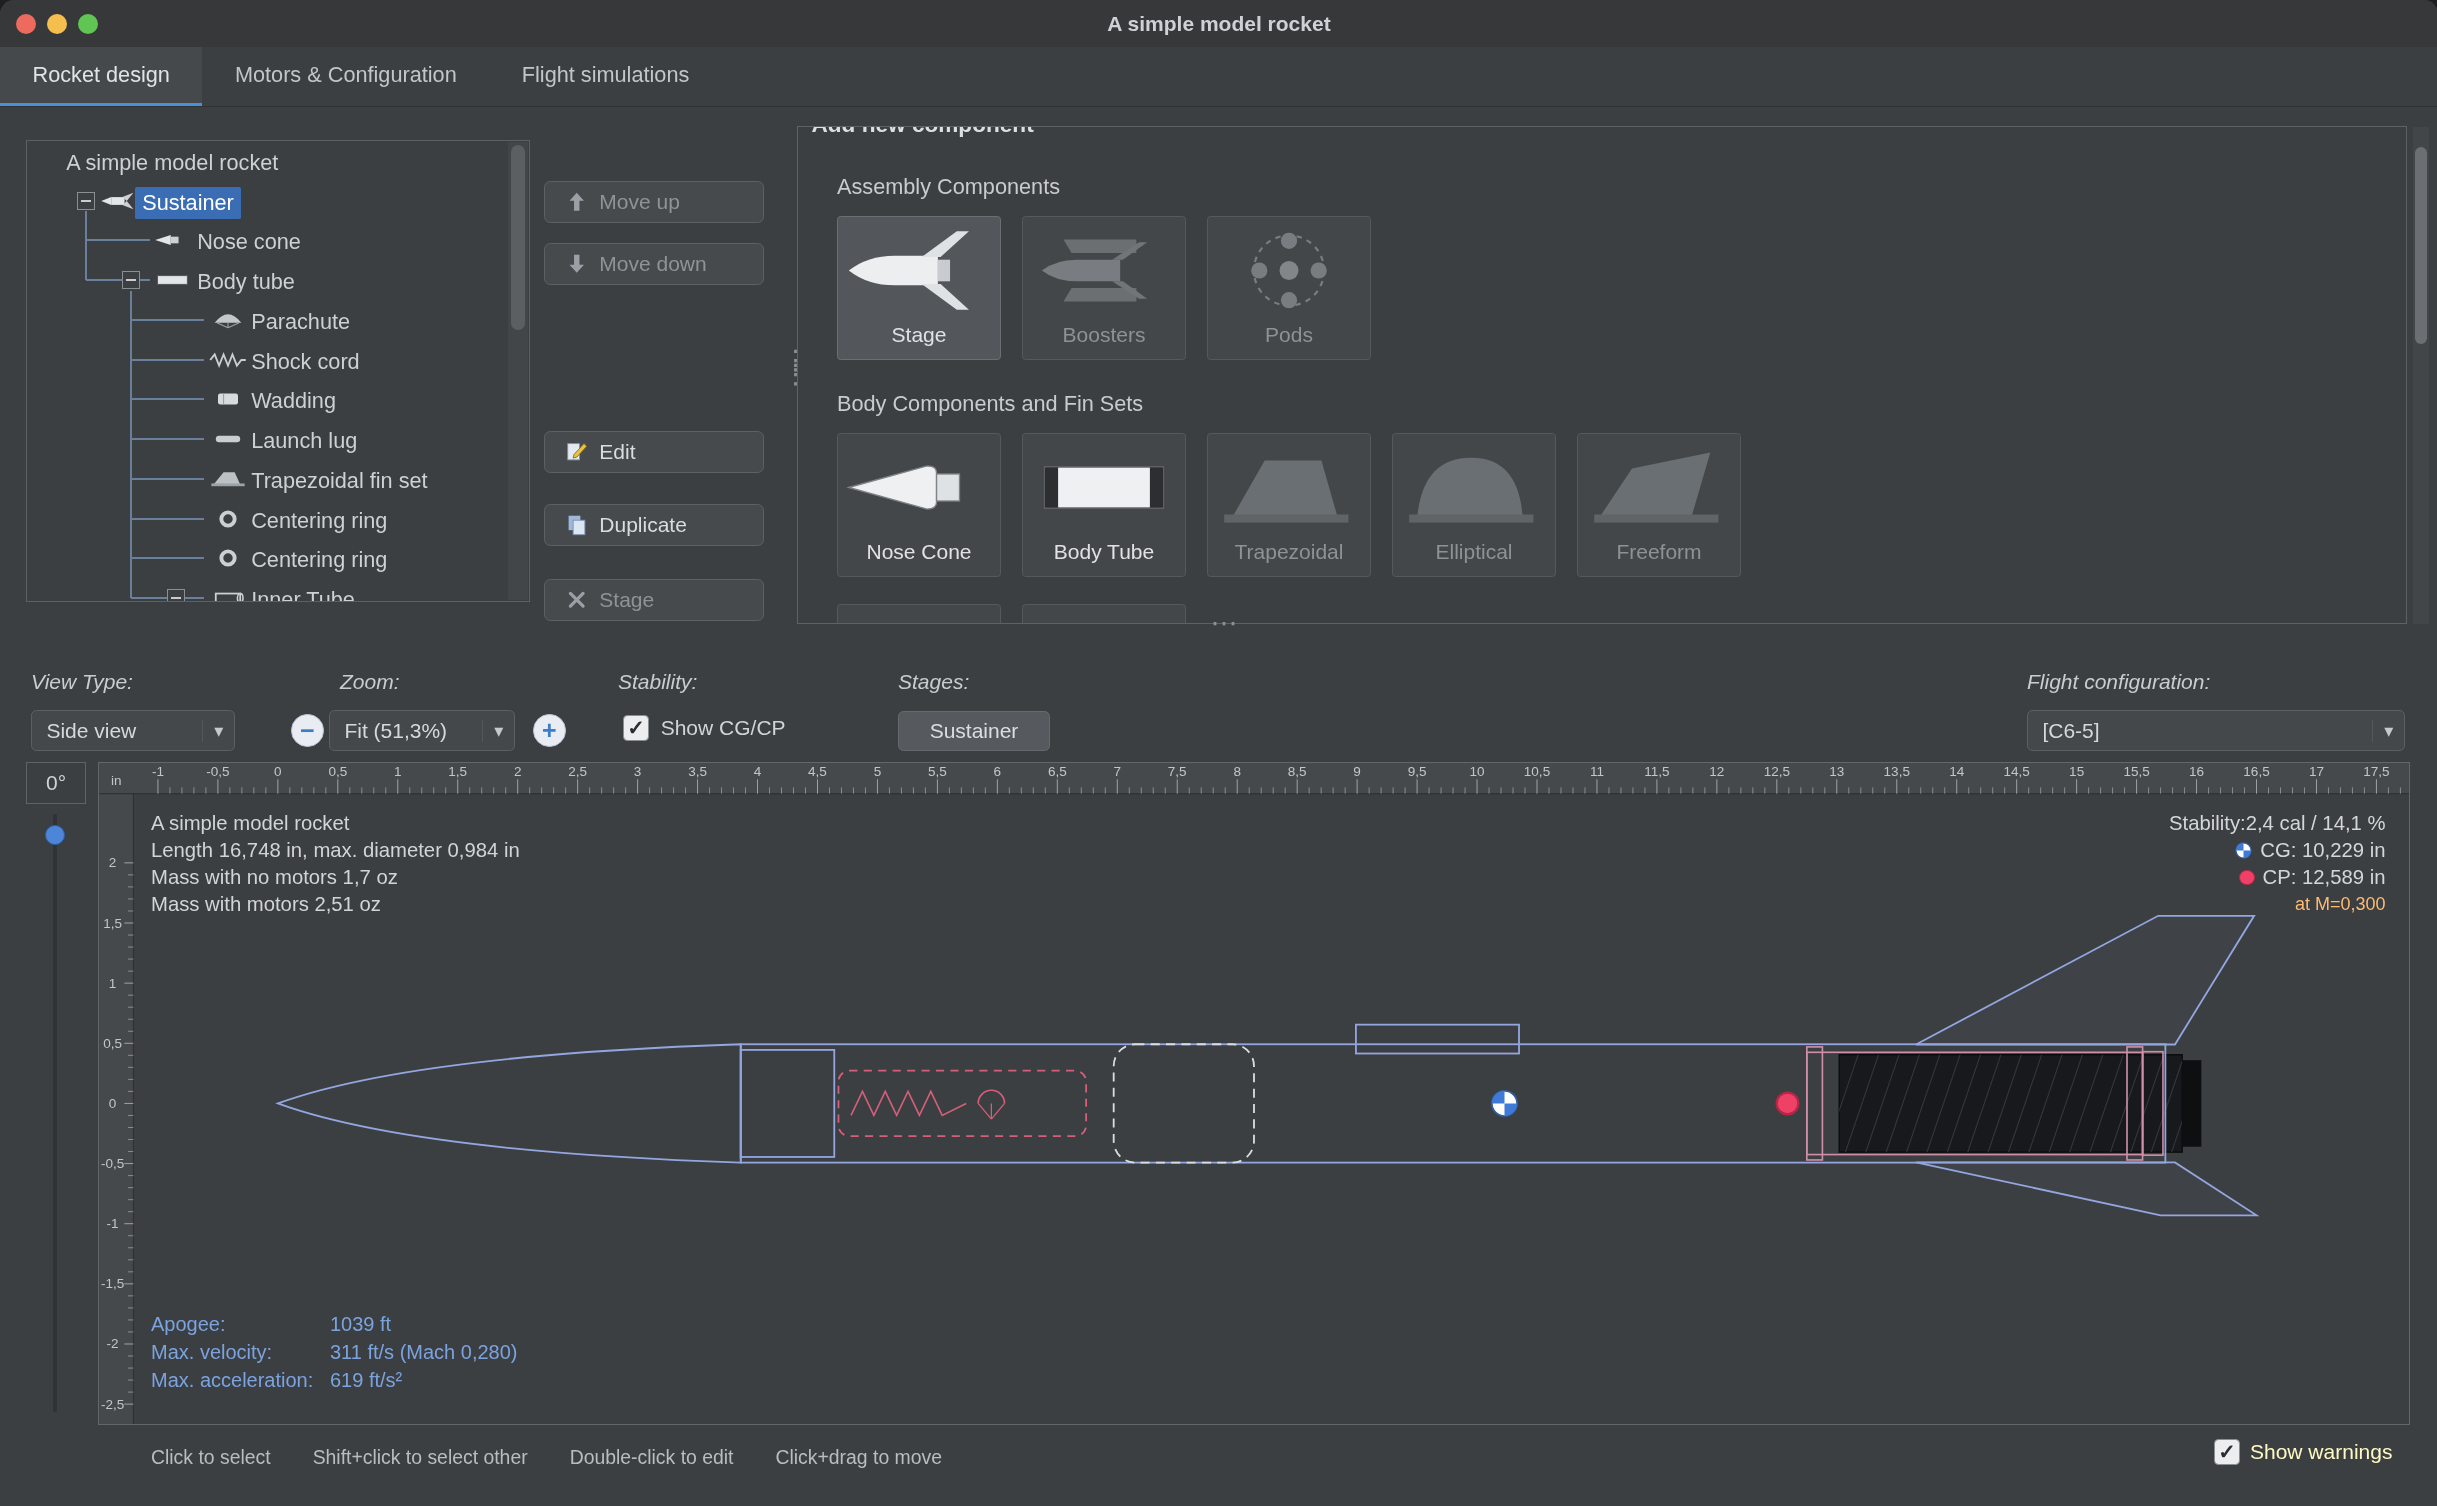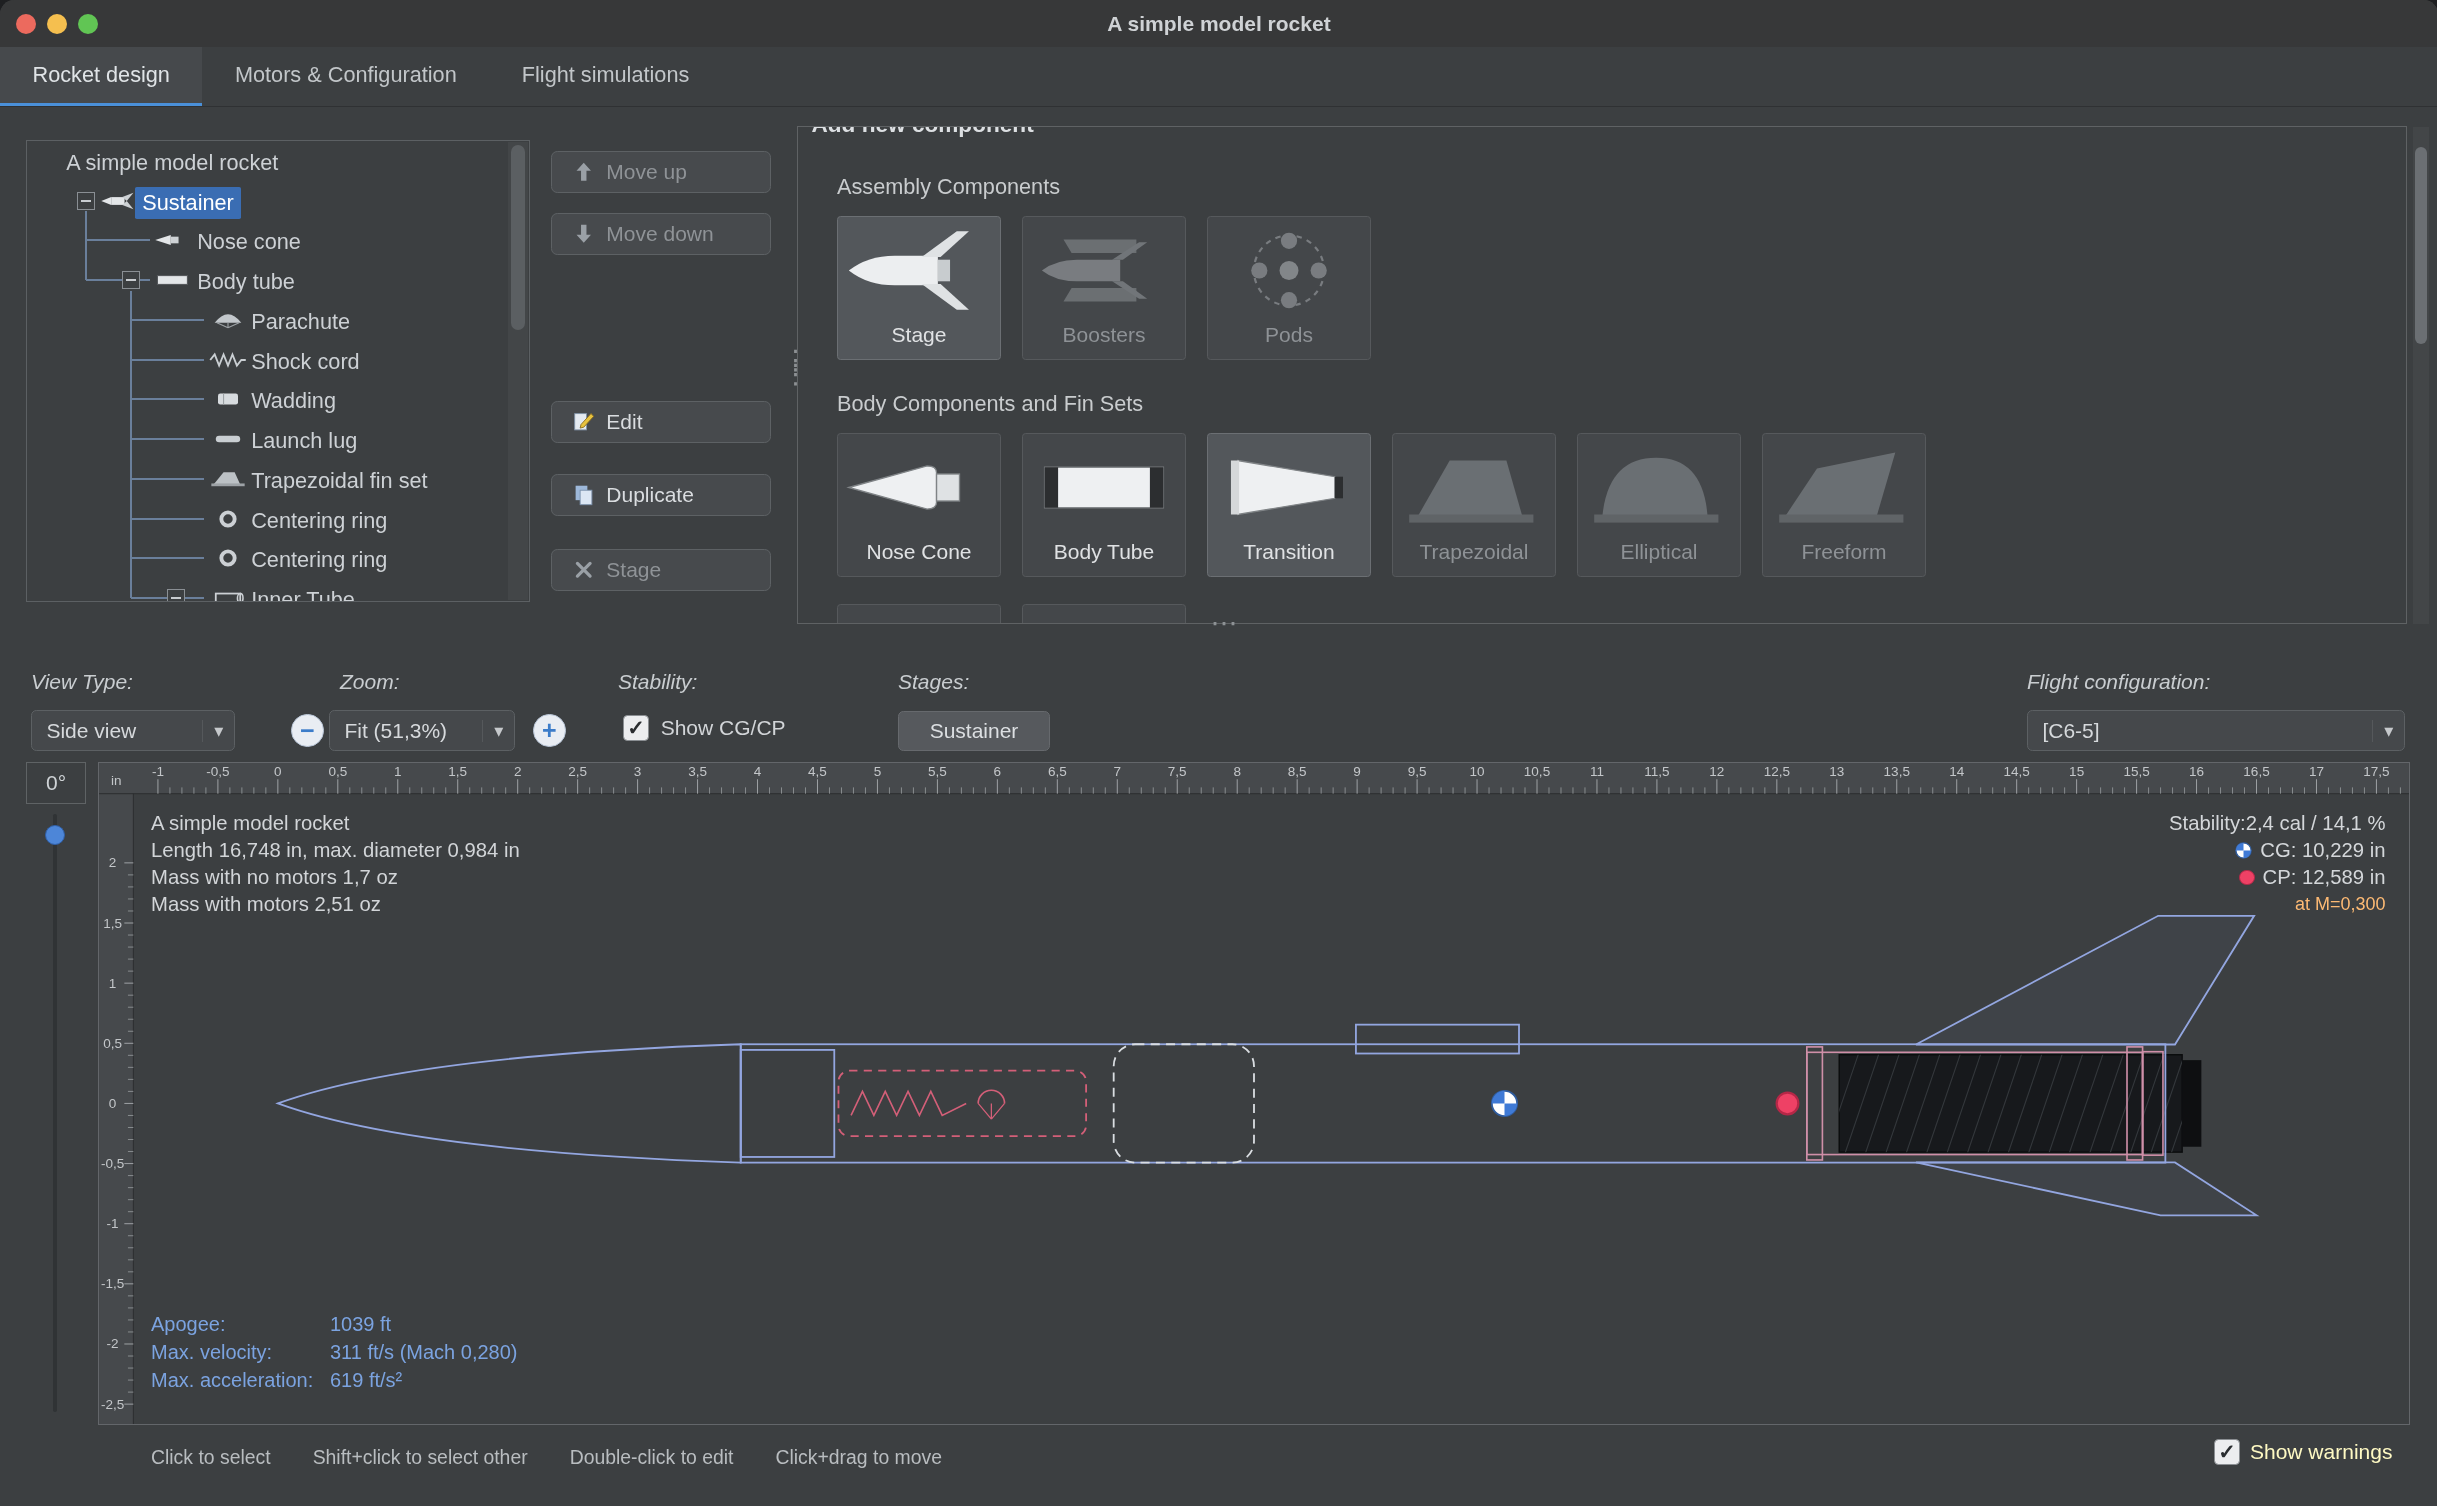--- a/index.html
+++ b/index.html
@@ -27,23 +27,23 @@
   .ticon{position:absolute;top:10.8px;width:40px;height:18px;}
   .stub{position:absolute;top:19px;height:1.8px;background:#6a7f9b;}
   .vline{position:absolute;width:1.8px;background:#6a7f9b;}
   .expander{position:absolute;width:18px;height:18px;top:10.8px;background:#3c3f41;
             border:1.4px solid #8a8f94;box-sizing:border-box;}
   .expander::after{content:"";position:absolute;left:2.7px;right:2.7px;top:7.2px;height:1.8px;background:#c8ccd0;}
   #tree-scrollbar{position:absolute;right:0.9px;top:0.9px;width:20px;height:458px;background:#434648;}
   #tree-scrollbar .thumb{position:absolute;left:2.7px;top:2.7px;width:14.4px;height:185px;background:#5b5f62;border-radius:7.2px;}
   
   #actions{position:absolute;left:540px;top:151px;width:220px;height:451px;}
-  .abtn{position:absolute;left:11px;width:220px;height:42px;background:#474a4d;border:0.9px solid #5d6164;
+  .abtn{position:absolute;left:4px;width:220px;height:42px;background:#474a4d;border:0.9px solid #5d6164;
         border-radius:6.3px;box-sizing:border-box;display:flex;align-items:center;justify-content:flex-start;
-        padding-left:20px;font-size:21px;color:#dadde0;gap:10.8px;}
+        padding-left:20px;font-size:21px;color:#dadde0;gap:10.8px;margin-top:30px;}
   .abtn.disabled{color:#8f9397;}
   .aicon{width:23.5px;height:23.5px;flex:0 0 auto;}
   
   #add-panel{position:absolute;left:797px;top:126px;width:1610px;height:498px;
              border:0.9px solid #5f6264;box-sizing:border-box;overflow:hidden;}
   #add-title{position:absolute;top:-15.3px;left:5.4px;padding:0 8.1px;background:#3c3f41;
              font-weight:bold;font-size:22.6px;color:#dcdfe2;z-index:3;}
   .sec-label{position:absolute;left:39px;font-size:21.7px;color:#c9ccce;}
   .crow{position:absolute;left:39px;display:flex;gap:21px;}
   .cbtn{width:164px;height:144px;background:#44474a;border:0.9px solid #56595c;border-radius:3.6px;
@@ -308,30 +308,20 @@
           </div>
           <div class="cbtn">
             <div class="cicon">
               <svg width="163" height="95" viewBox="0 0 120 70">
                 <rect x="16" y="20" width="88" height="30" fill="#eef0f2" stroke="#7f8386"></rect>
                 <rect x="16" y="20" width="10" height="30" fill="#2c2e30"></rect>
                 <rect x="94" y="20" width="10" height="30" fill="#2c2e30"></rect>
               </svg>
             </div>
             <div class="clabel">Body Tube</div>
-          </div>
-          <div class="cbtn hl">
-            <div class="cicon">
-              <svg width="163" height="95" viewBox="0 0 120 70">
-                <path d="M22,15 L94,27 L94,43 L22,55 Z" fill="#eef0f2" stroke="#7f8386"></path>
-                <rect x="17" y="15" width="6" height="40" fill="#d5d8da"></rect>
-                <rect x="94" y="27" width="6" height="16" fill="#2c2e30"></rect>
-              </svg>
-            </div>
-            <div class="clabel">Transition</div>
           </div>
           <div class="cbtn dim">
             <div class="cicon">
               <svg width="163" height="95" viewBox="0 0 120 70">
                 <path d="M18,57 L42,15 L84,15 L96,57 Z" fill="#9aa0a5"></path>
                 <rect x="12" y="55" width="92" height="6" fill="#83888c"></rect>
               </svg>
             </div>
             <div class="clabel">Trapezoidal</div>
           </div>

